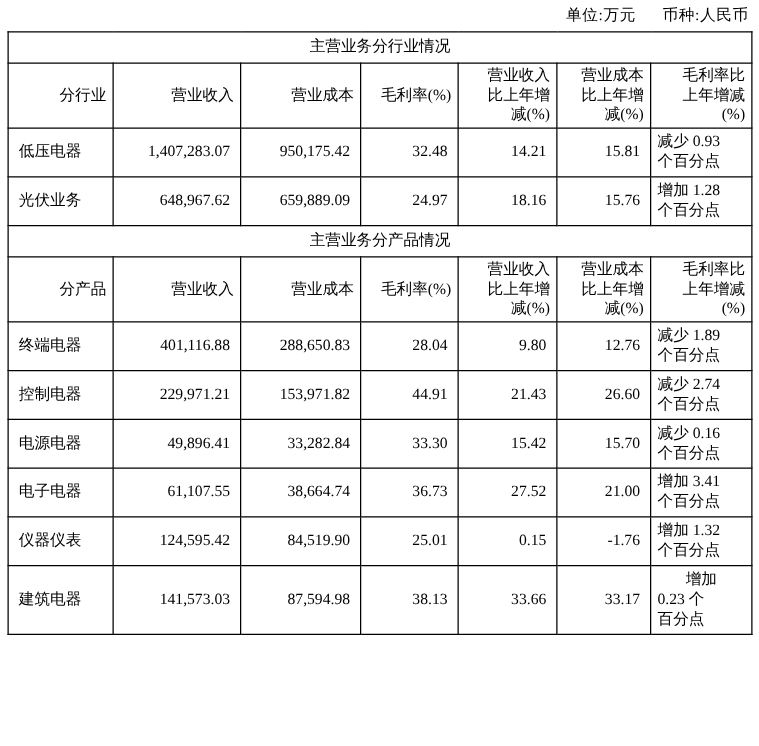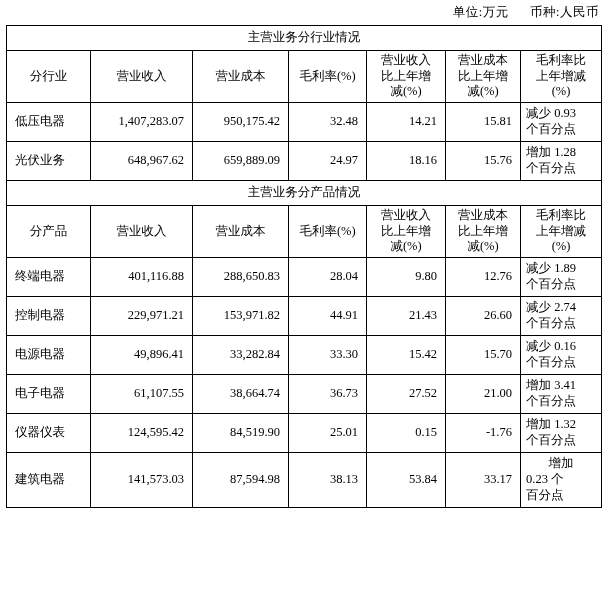--- a/index.html
+++ b/index.html
@@ -49,21 +49,21 @@
     vertical-align: middle;
     line-height: 1.25;
   }
   .section-title {
     text-align: center;
     font-size: 12.5px;
     height: 20px;
     padding: 2px 0 !important;
   }
   .hdr {
-    text-align: center;
+    text-align: right;
     vertical-align: middle;
     line-height: 1.3;
   }
   .hdr-tall {
     height: 46px;
   }
   .cat {
     text-align: left;
     padding-left: 8px !important;
   }
@@ -258,21 +258,21 @@
           <div>增加 1.32</div>
           <div>个百分点</div>
         </td>
       </tr>
 
       <tr class="row-xtall">
         <td class="cat">建筑电器</td>
         <td class="num">141,573.03</td>
         <td class="num">87,594.98</td>
         <td class="num">38.13</td>
-        <td class="num">53.84</td>
+        <td class="num">33.66</td>
         <td class="num">33.17</td>
         <td class="chg">
           <div style="text-align:center">增加</div>
           <div>0.23 个</div>
           <div>百分点</div>
         </td>
       </tr>
 
     </tbody>
   </table>

